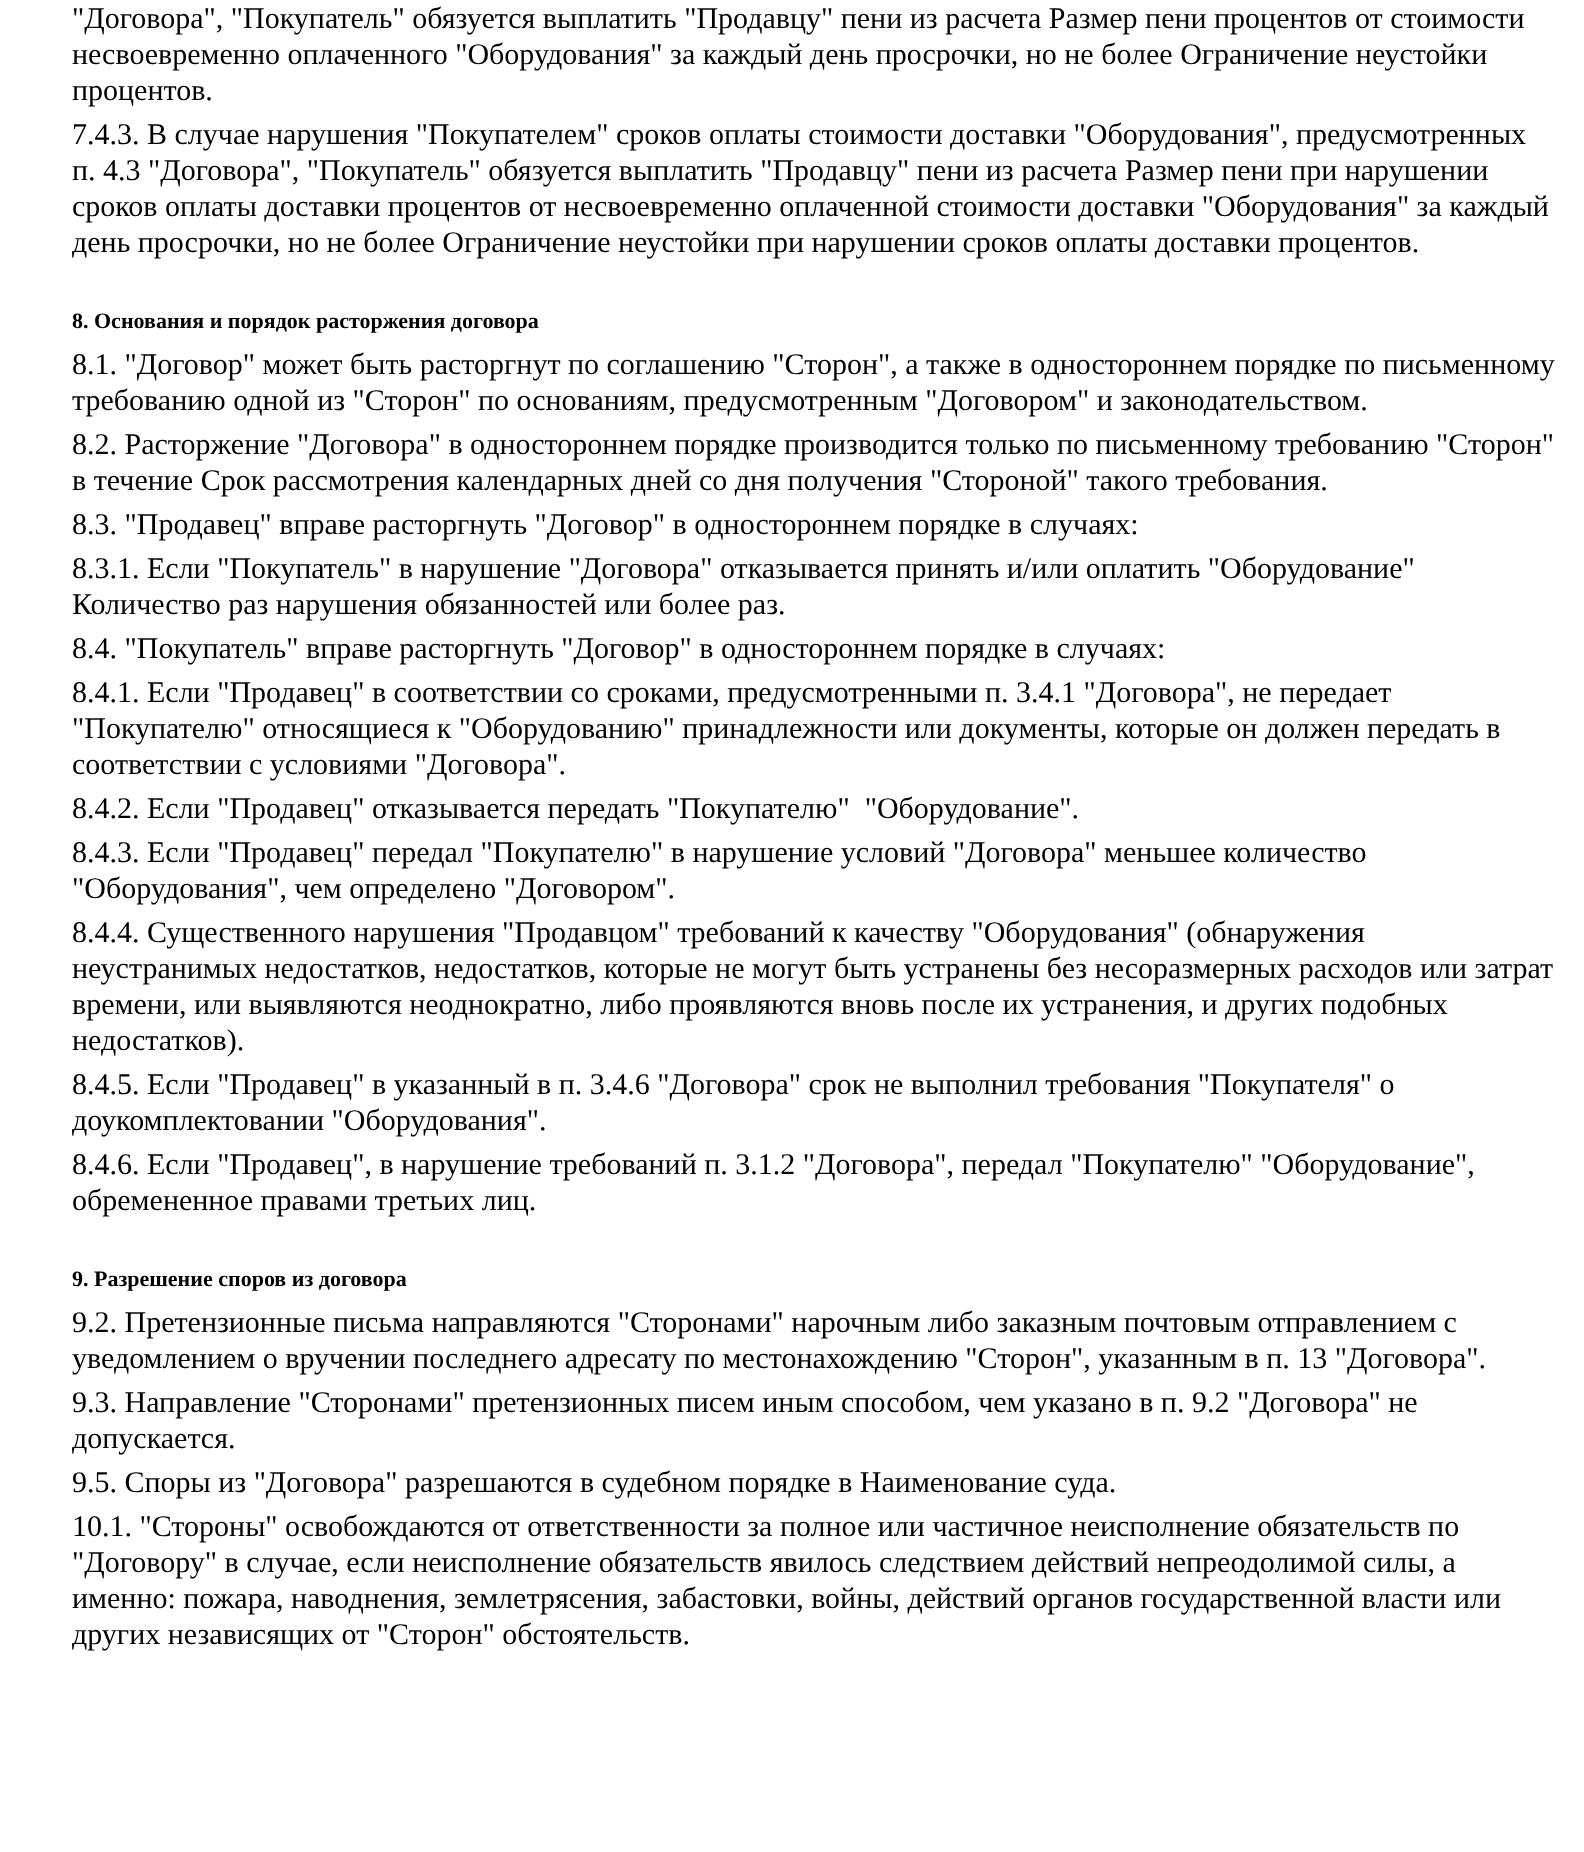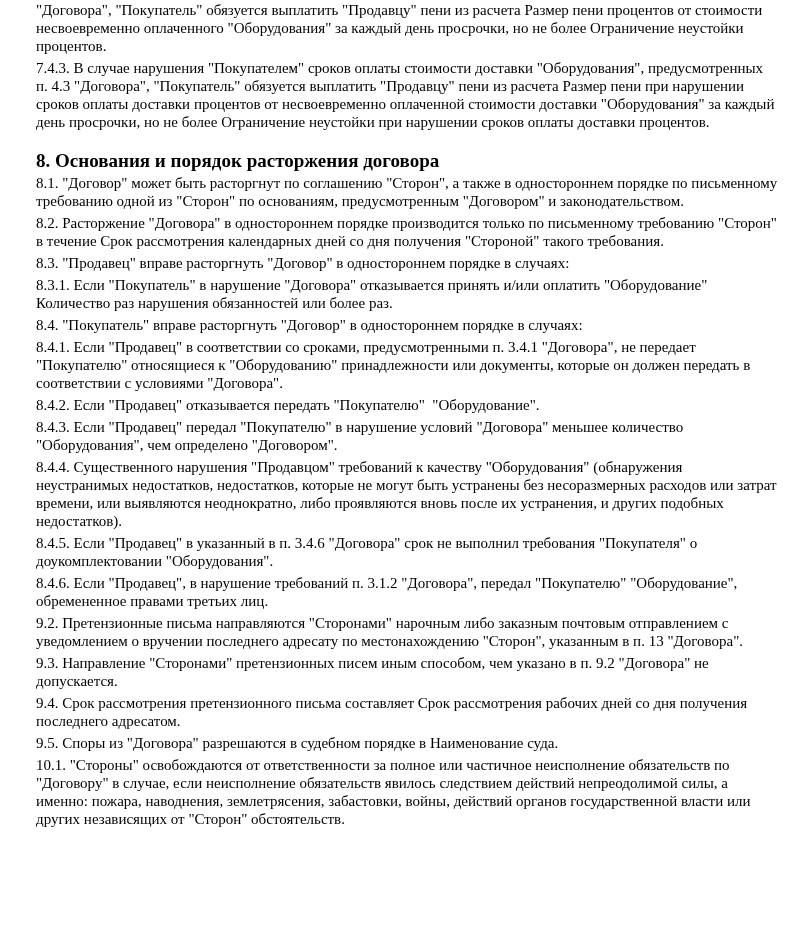--- a/index.html
+++ b/index.html
@@ -21,21 +21,21 @@
     font-size: 15px;
     line-height: 18px;
     text-align: left;
   }
   .para {
     margin: 0 0 4px 0;
     white-space: pre-wrap;
   }
   .heading {
     margin: 21px 0 4px 0;
-    font-size: 19px;
+    font-size: 11px;
     font-weight: bold;
     line-height: 18px;
     white-space: pre-wrap;
   }
 </style>
 </head>
 <body>
 
 <div class="page">
   <p class="para">"Договора", "Покупатель" обязуется выплатить "Продавцу" пени из расчета Размер пени процентов от стоимости несвоевременно оплаченного "Оборудования" за каждый день просрочки, но не более Ограничение неустойки процентов.</p>
@@ -45,19 +45,19 @@
   <p class="para">8.2. Расторжение "Договора" в одностороннем порядке производится только по письменному требованию "Сторон" в течение Срок рассмотрения календарных дней со дня получения "Стороной" такого требования.</p>
   <p class="para">8.3. "Продавец" вправе расторгнуть "Договор" в одностороннем порядке в случаях:</p>
   <p class="para">8.3.1. Если "Покупатель" в нарушение "Договора" отказывается принять и/или оплатить "Оборудование" Количество раз нарушения обязанностей или более раз.</p>
   <p class="para">8.4. "Покупатель" вправе расторгнуть "Договор" в одностороннем порядке в случаях:</p>
   <p class="para">8.4.1. Если "Продавец" в соответствии со сроками, предусмотренными п. 3.4.1 "Договора", не передает "Покупателю" относящиеся к "Оборудованию" принадлежности или документы, которые он должен передать в соответствии с условиями "Договора".</p>
   <p class="para">8.4.2. Если "Продавец" отказывается передать "Покупателю"  "Оборудование".</p>
   <p class="para">8.4.3. Если "Продавец" передал "Покупателю" в нарушение условий "Договора" меньшее количество "Оборудования", чем определено "Договором".</p>
   <p class="para">8.4.4. Существенного нарушения "Продавцом" требований к качеству "Оборудования" (обнаружения неустранимых недостатков, недостатков, которые не могут быть устранены без несоразмерных расходов или затрат времени, или выявляются неоднократно, либо проявляются вновь после их устранения, и других подобных недостатков).</p>
   <p class="para">8.4.5. Если "Продавец" в указанный в п. 3.4.6 "Договора" срок не выполнил требования "Покупателя" о доукомплектовании "Оборудования".</p>
   <p class="para">8.4.6. Если "Продавец", в нарушение требований п. 3.1.2 "Договора", передал "Покупателю" "Оборудование", обремененное правами третьих лиц.</p>
+  <h3 class="heading">9. Разрешение споров из договора</h3>
   <p class="para">9.2. Претензионные письма направляются "Сторонами" нарочным либо заказным почтовым отправлением с уведомлением о вручении последнего адресату по местонахождению "Сторон", указанным в п. 13 "Договора".</p>
   <p class="para">9.3. Направление "Сторонами" претензионных писем иным способом, чем указано в п. 9.2 "Договора" не допускается.</p>
-  <p class="para">9.4. Срок рассмотрения претензионного письма составляет Срок рассмотрения рабочих дней со дня получения последнего адресатом.</p>
   <p class="para">9.5. Споры из "Договора" разрешаются в судебном порядке в Наименование суда.</p>
   <p class="para">10.1. "Стороны" освобождаются от ответственности за полное или частичное неисполнение обязательств по "Договору" в случае, если неисполнение обязательств явилось следствием действий непреодолимой силы, а именно: пожара, наводнения, землетрясения, забастовки, войны, действий органов государственной власти или других независящих от "Сторон" обстоятельств.</p>
 
 </div>
 
 </body></html>

